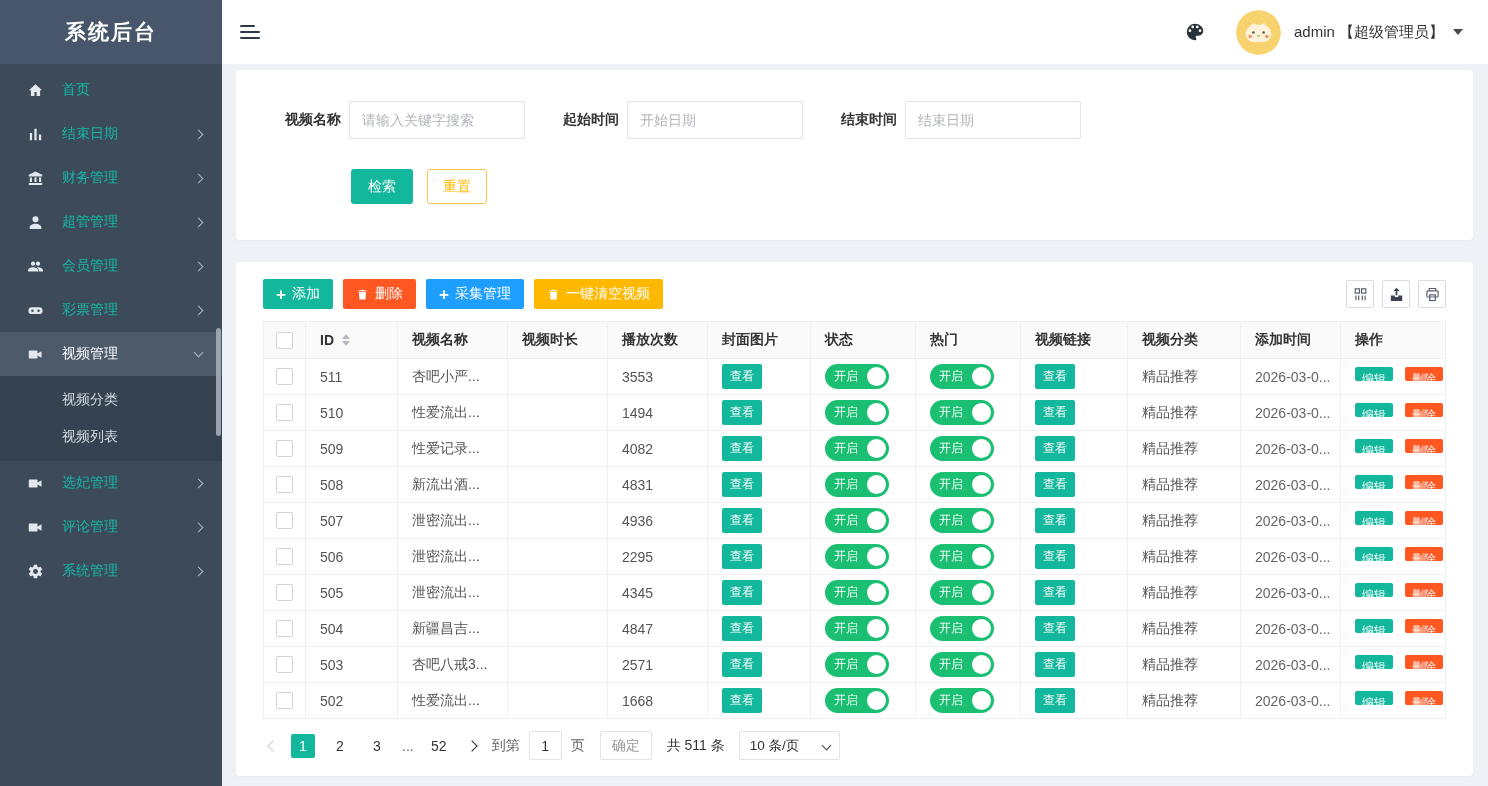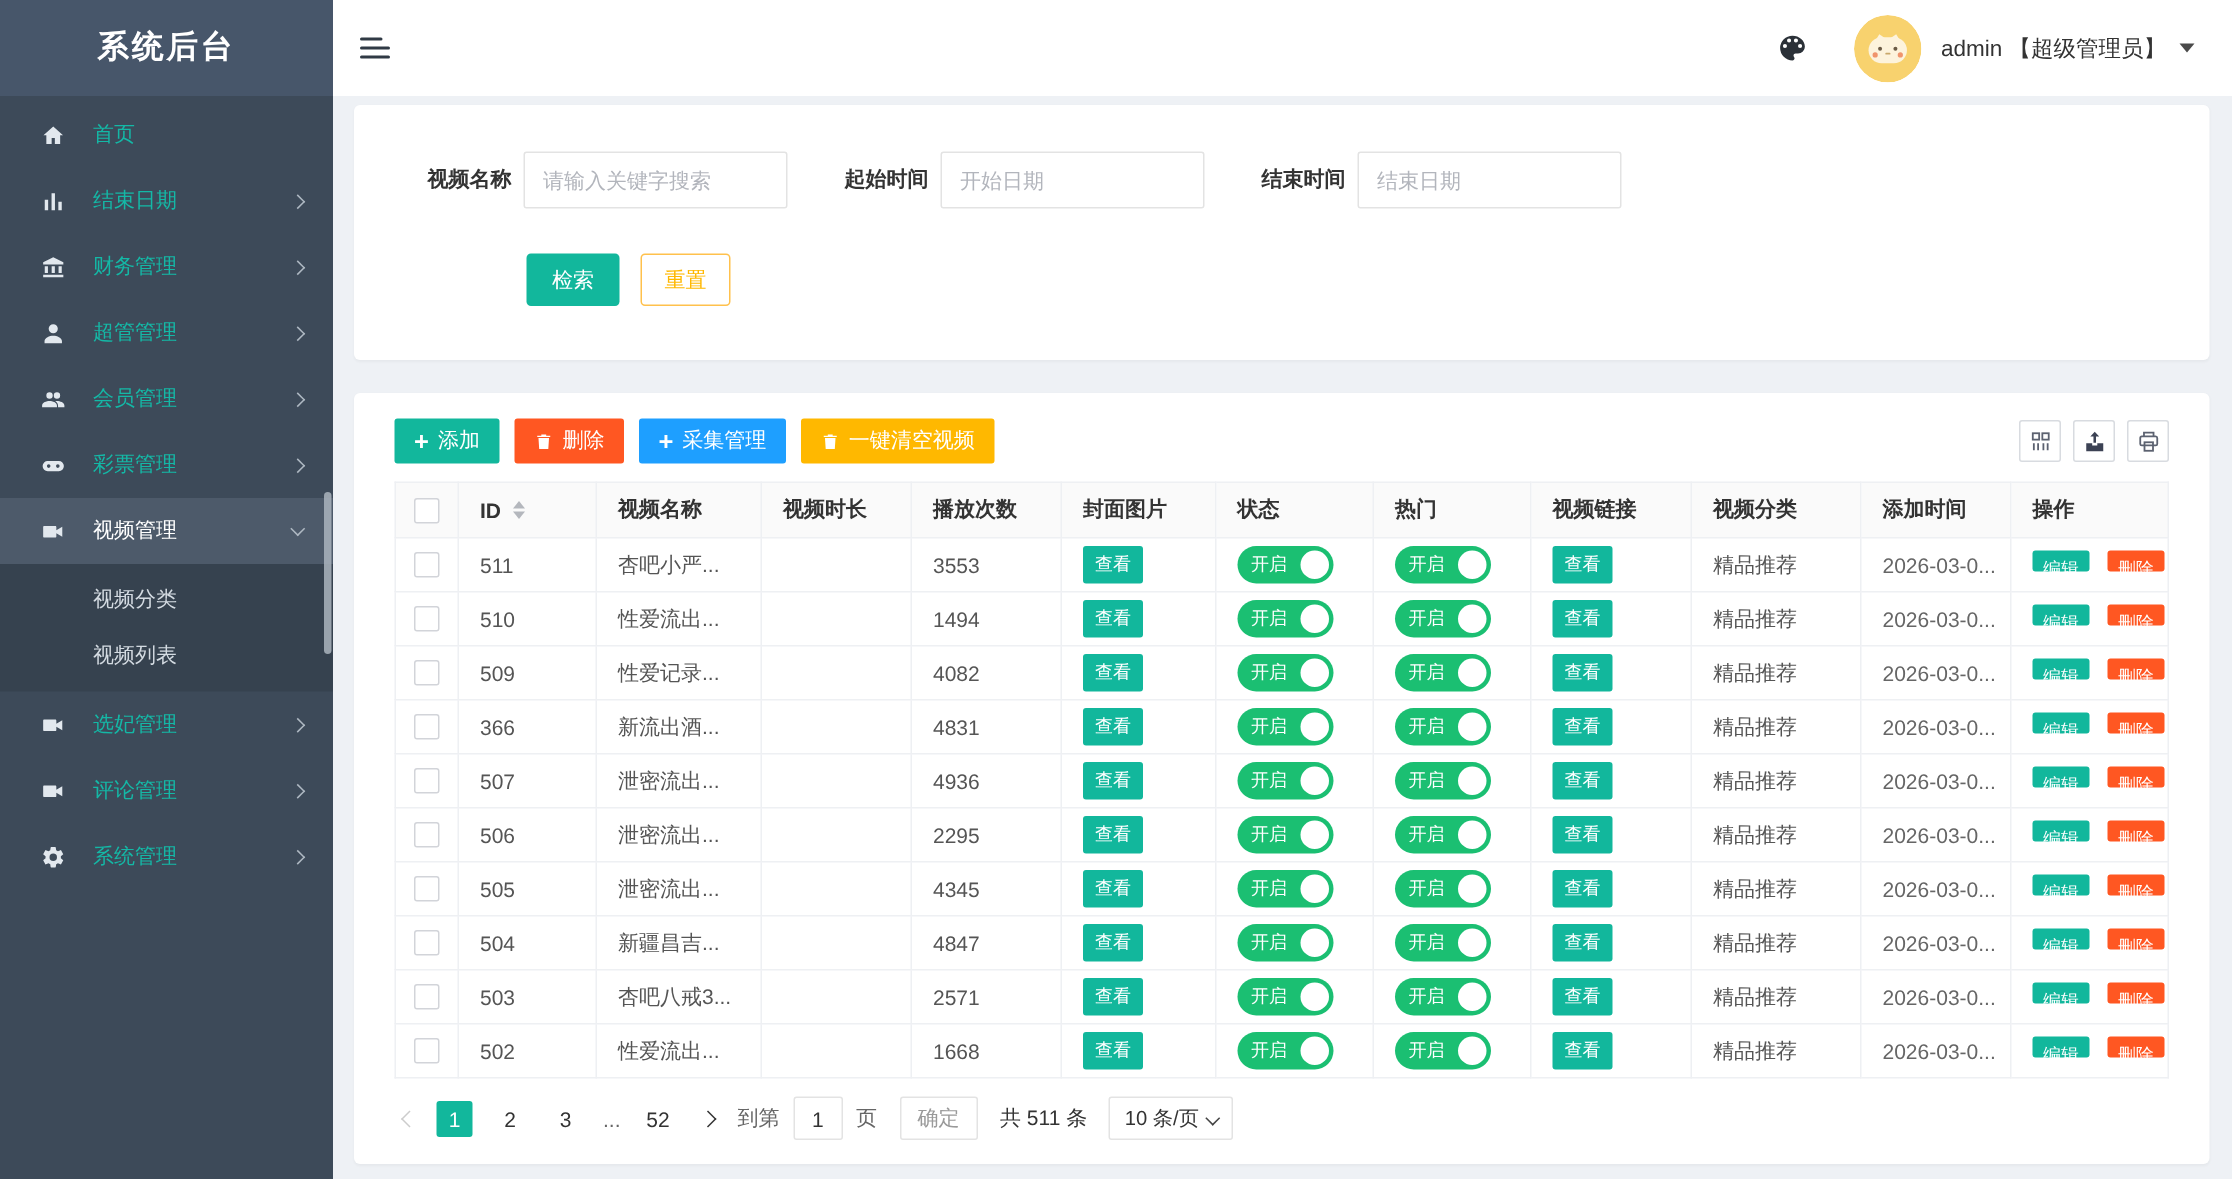--- a/index.html
+++ b/index.html
@@ -104,21 +104,21 @@
   .pg-num { min-width:24px; height:24px; line-height:24px; text-align:center; margin-right:13px; cursor:pointer; }
   .pg-num.active { background:#12b79c; color:#fff; border-radius:2px; cursor:default; }
   .pg-ellipsis { margin-right:13px; color:#666; }
   .pg-text { color:#666; margin-right:9px; }
   .pg-input { width:33px; height:29px; border:1px solid #e3e3e3; border-radius:2px; text-align:center;
     font-size:14px; color:#333; outline:none; margin-right:9px; }
   .pg-confirm { height:29px; padding:0 11px; background:#fff; border:1px solid #e3e3e3; border-radius:2px;
     color:#9a9a9a; font-size:14px; margin-left:6px; margin-right:15px; cursor:pointer; }
   .pg-total { font-weight:normal; color:#333; margin-right:14px; }
   .pg-size { height:29px; border:1px solid #e3e3e3; border-radius:2px; display:flex; align-items:center;
-    padding:0 22px 0 10px; position:relative; font-size:13.5px; color:#333; cursor:pointer; }
+    padding:0 40px 0 10px; position:relative; font-size:13.5px; color:#333; cursor:pointer; }
   .pg-size .chev { position:absolute; right:9px; top:10px; border-color:#444; transform:rotate(45deg); }
 </style>
 </head>
 <body>
 
 <div class="app">
 
   <aside class="sidebar">
     <div class="logo">系统后台</div>
     <nav class="nav">
@@ -451,21 +451,21 @@
             <td>
               <span class="op-btn op-edit">编辑</span>
               <span class="op-btn op-del">删除</span>
             </td>
           </tr>
 
           <tr>
             <td class="cb-cell">
                   <div class="checkbox"></div>
                 </td>
-            <td>366</td>
+            <td>508</td>
             <td>新流出酒...</td>
             <td></td>
             <td>4831</td>
             <td><span class="badge-view">查看</span></td>
             <td><span class="toggle">
                     <span>开启</span>
                     <span class="knob"></span>
                   </span></td>
             <td><span class="toggle">
                     <span>开启</span>

